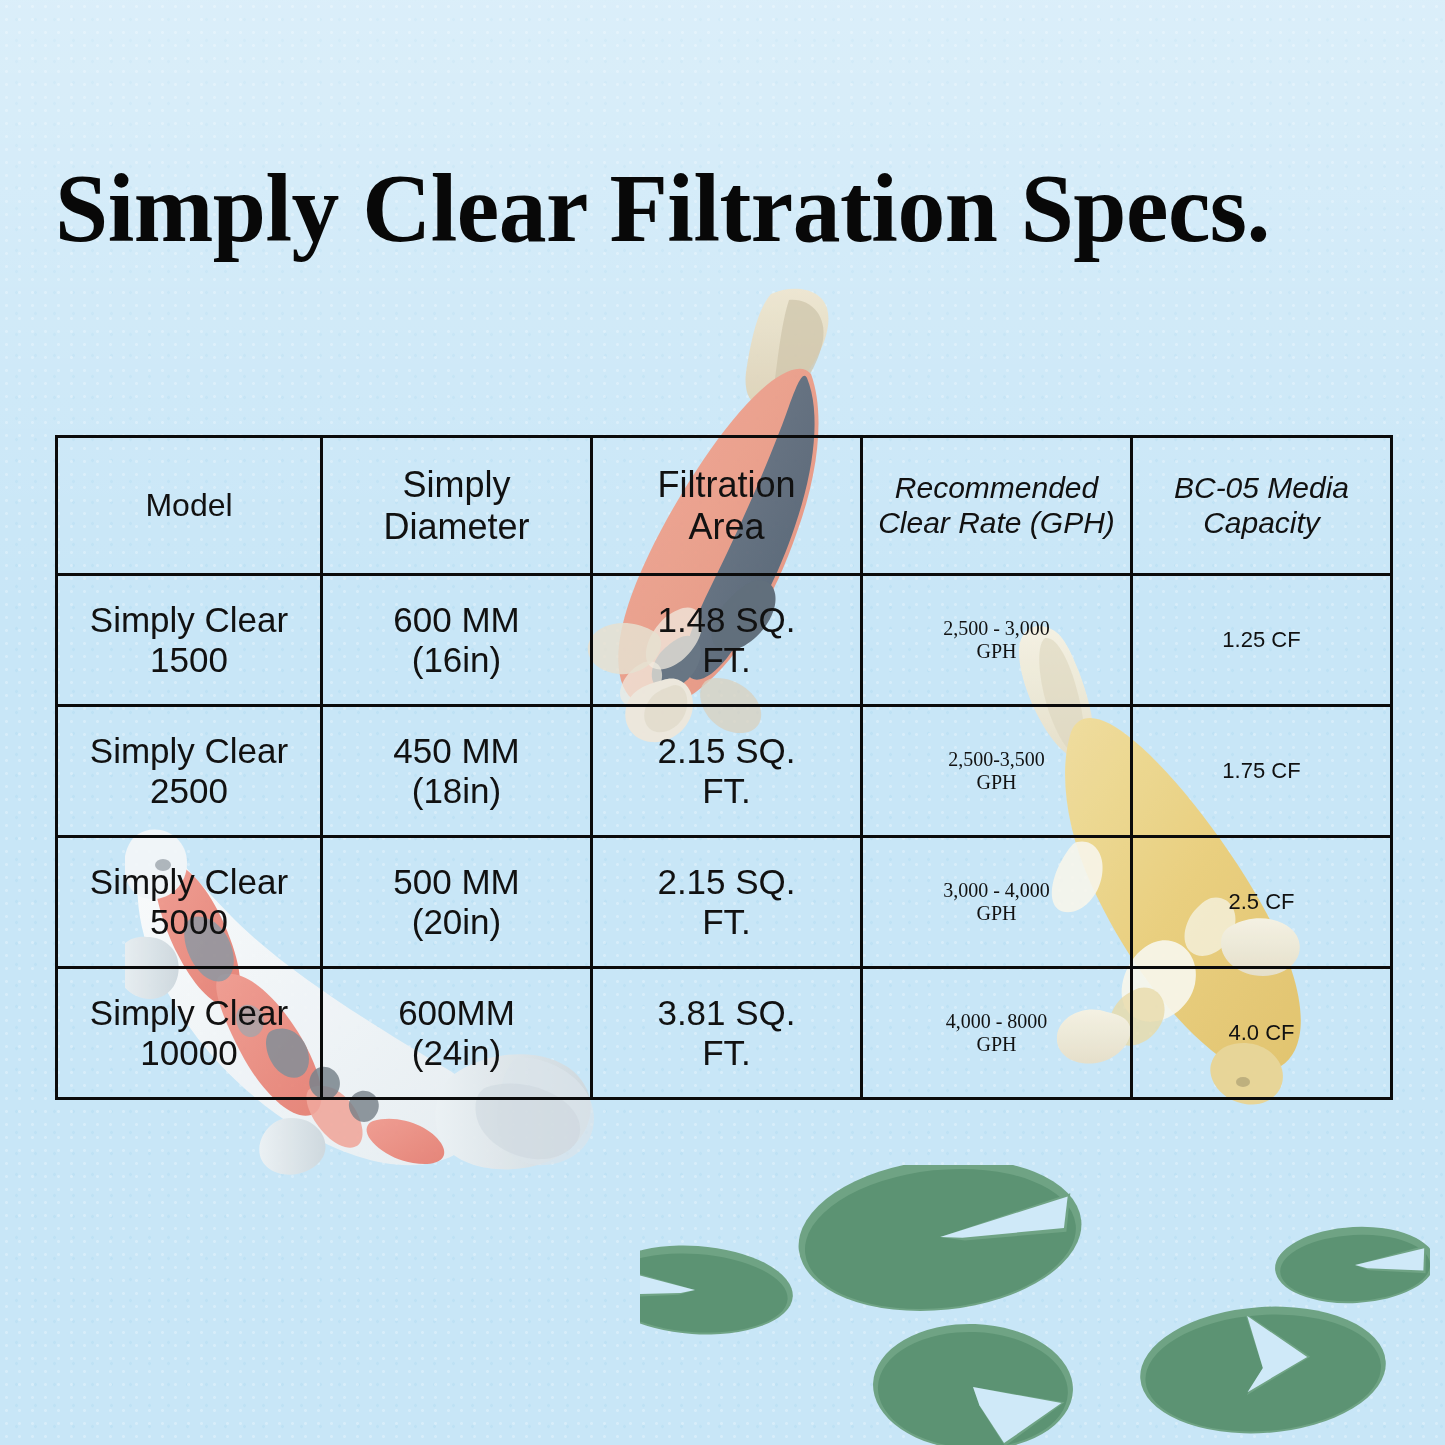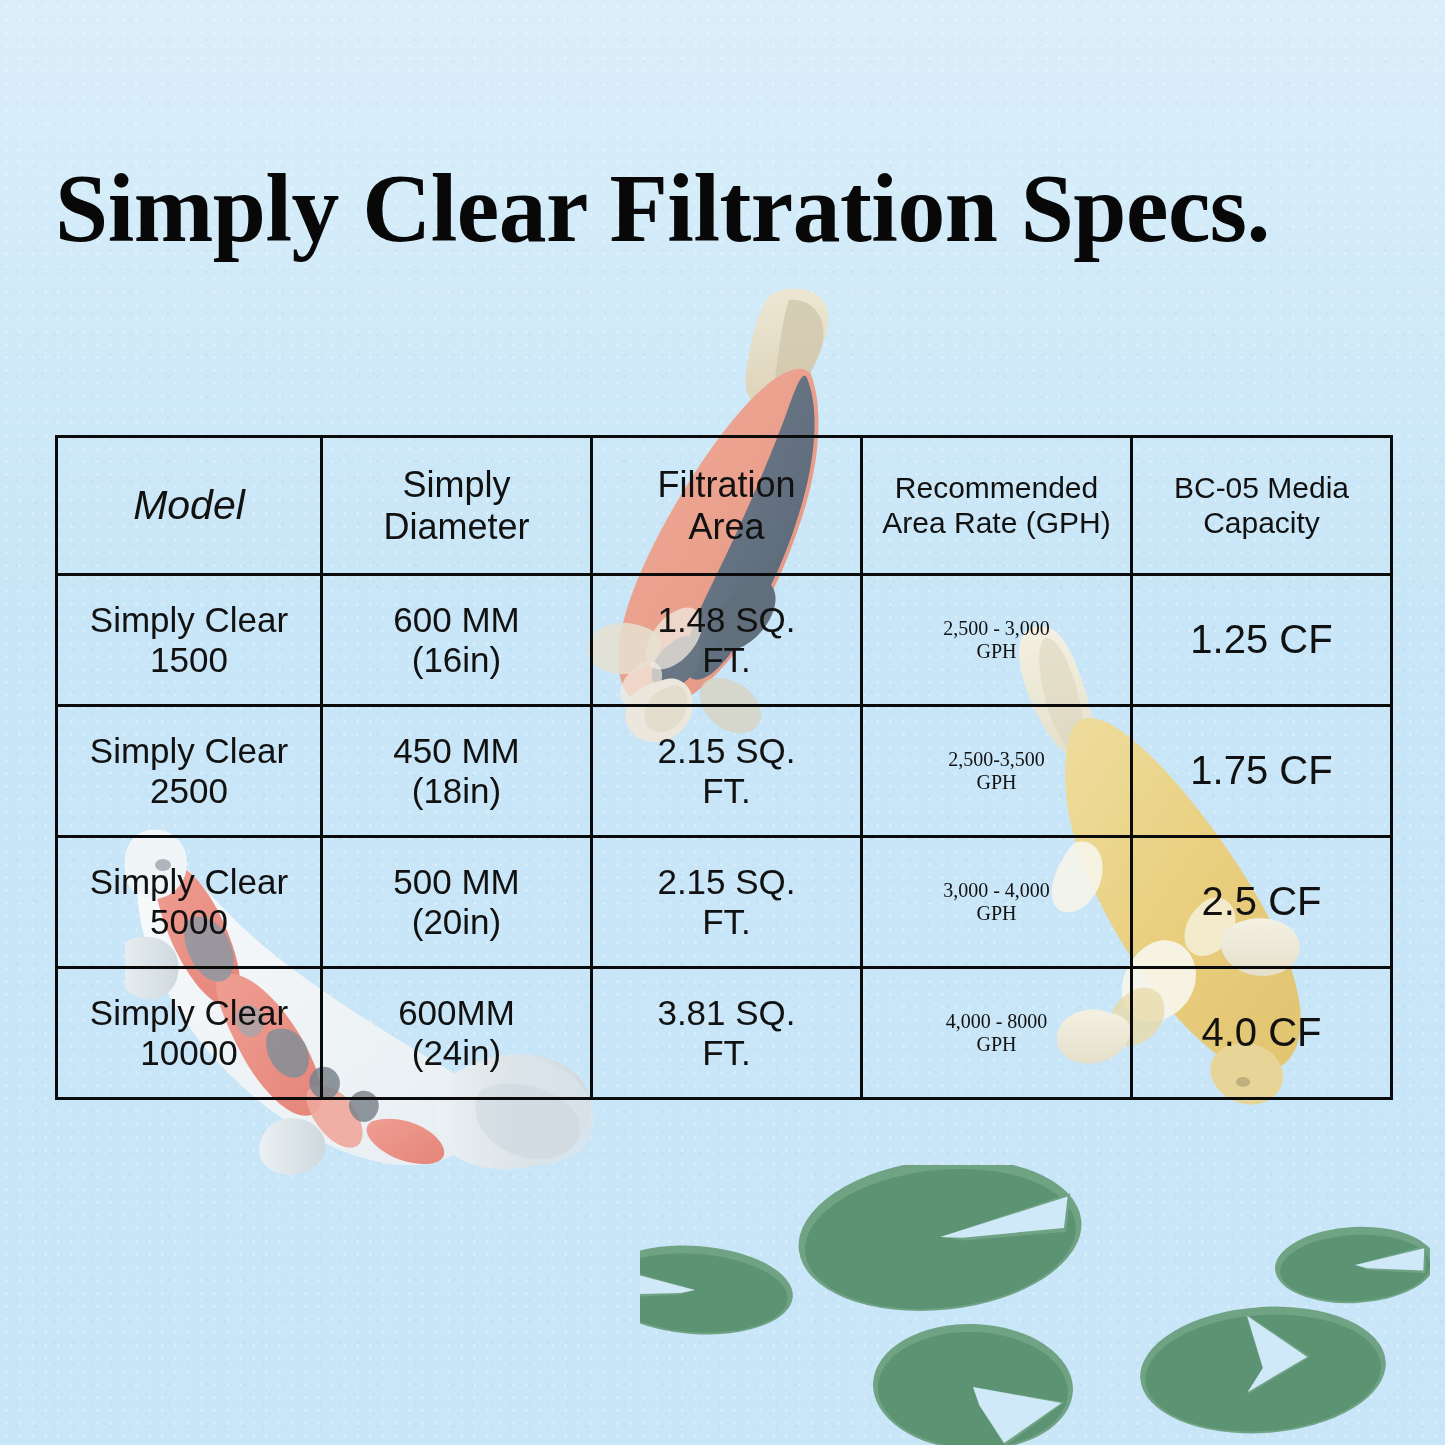--- a/index.html
+++ b/index.html
@@ -81,26 +81,26 @@
     line-height:1.14;
   }
   #spec-table thead th{height:127px;}
   #spec-table tbody td{height:120px;}
   col.c-model{width:265px;}
   col.c-diam{width:270px;}
   col.c-area{width:270px;}
   col.c-flow{width:270px;}
   col.c-media{width:260px;}
 
-  .h-model{font-size:41px;font-style:italic;}
+  .h-model{font-size:32px;}
   .h-two{font-size:36px;}
-  .h-small{font-size:30px;}
+  .h-small{font-size:30px;font-style:italic;}
   .cell-lg{font-size:35px;}
   .cell-md{font-size:20px;font-family:Liberation Serif, serif;}
-  .cell-sm{font-size:40px;}
+  .cell-sm{font-size:22px;}
   .nowrapline{display:block;white-space:nowrap;}
 </style>
 </head>
 <body>
 
 <div id="stage">
 
   <div class="bg">
     <div class="bg-blotch"></div>
     <div class="bg-speckle"></div>
@@ -279,21 +279,21 @@
         <th class="h-two">
           <span class="nowrapline">Simply</span>
           <span class="nowrapline">Diameter</span>
         </th>
         <th class="h-two">
           <span class="nowrapline">Filtration</span>
           <span class="nowrapline">Area</span>
         </th>
         <th class="h-small">
           <span class="nowrapline">Recommended</span>
-          <span class="nowrapline">Area Rate (GPH)</span>
+          <span class="nowrapline">Clear Rate (GPH)</span>
         </th>
         <th class="h-small">
           <span class="nowrapline">BC-05 Media</span>
           <span class="nowrapline">Capacity</span>
         </th>
       </tr>
     </thead>
     <tbody>
 
       <tr>

